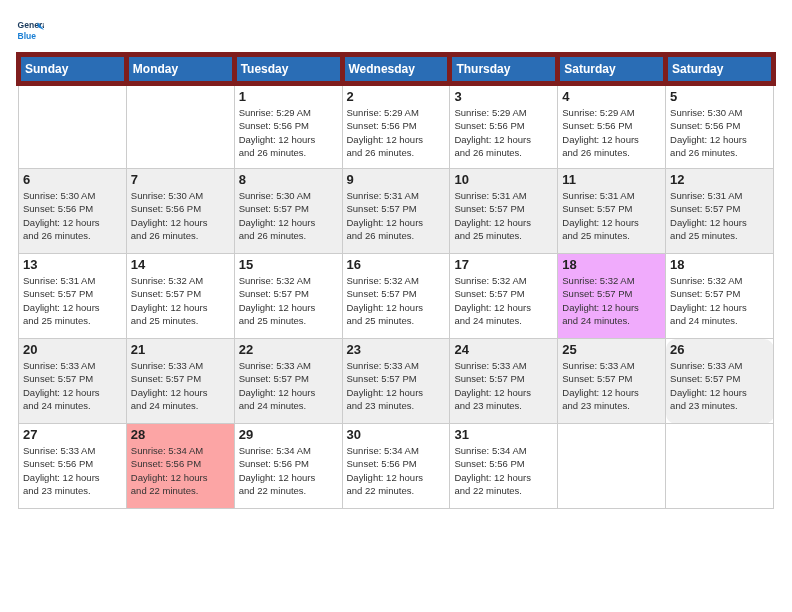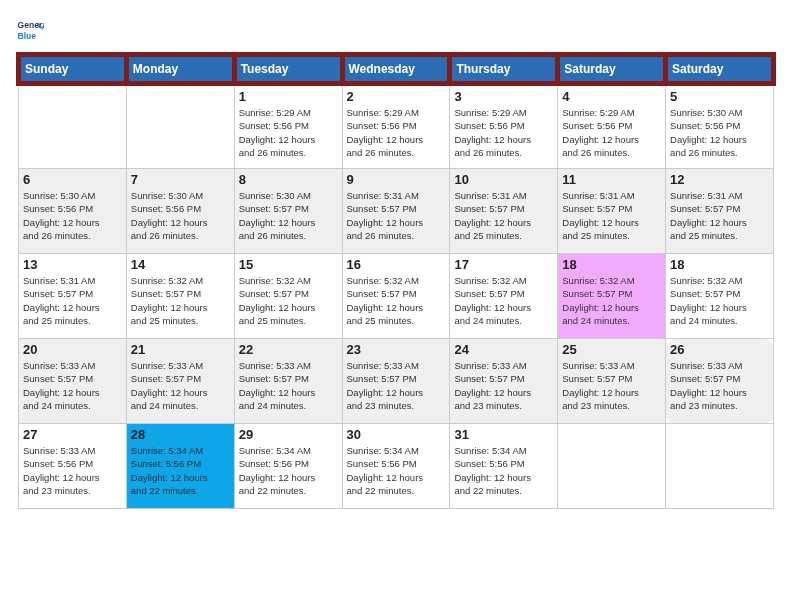--- a/index.html
+++ b/index.html
@@ -310,21 +310,21 @@
         </td>
       </tr>
       <tr>
         <td style="background: rgb(255, 255, 255); margin-top: 20px;">
           <span class="day-num">27</span>
           <div class="day-info" style="white-space: pre-line;">Sunrise: 5:33 AM
 Sunset: 5:56 PM
 Daylight: 12 hours
 and 23 minutes.</div>
         </td>
-        <td style="background: #0ea5e9;">
+        <td style="background: #fca5a5;">
           <span class="day-num">28</span>
           <div class="day-info" style="white-space: pre-line;">Sunrise: 5:34 AM
 Sunset: 5:56 PM
 Daylight: 12 hours
 and 22 minutes.</div>
         </td>
         <td style="background: rgb(255, 255, 255);">
           <span class="day-num">29</span>
           <div class="day-info" style="white-space: pre-line;">Sunrise: 5:34 AM
 Sunset: 5:56 PM

